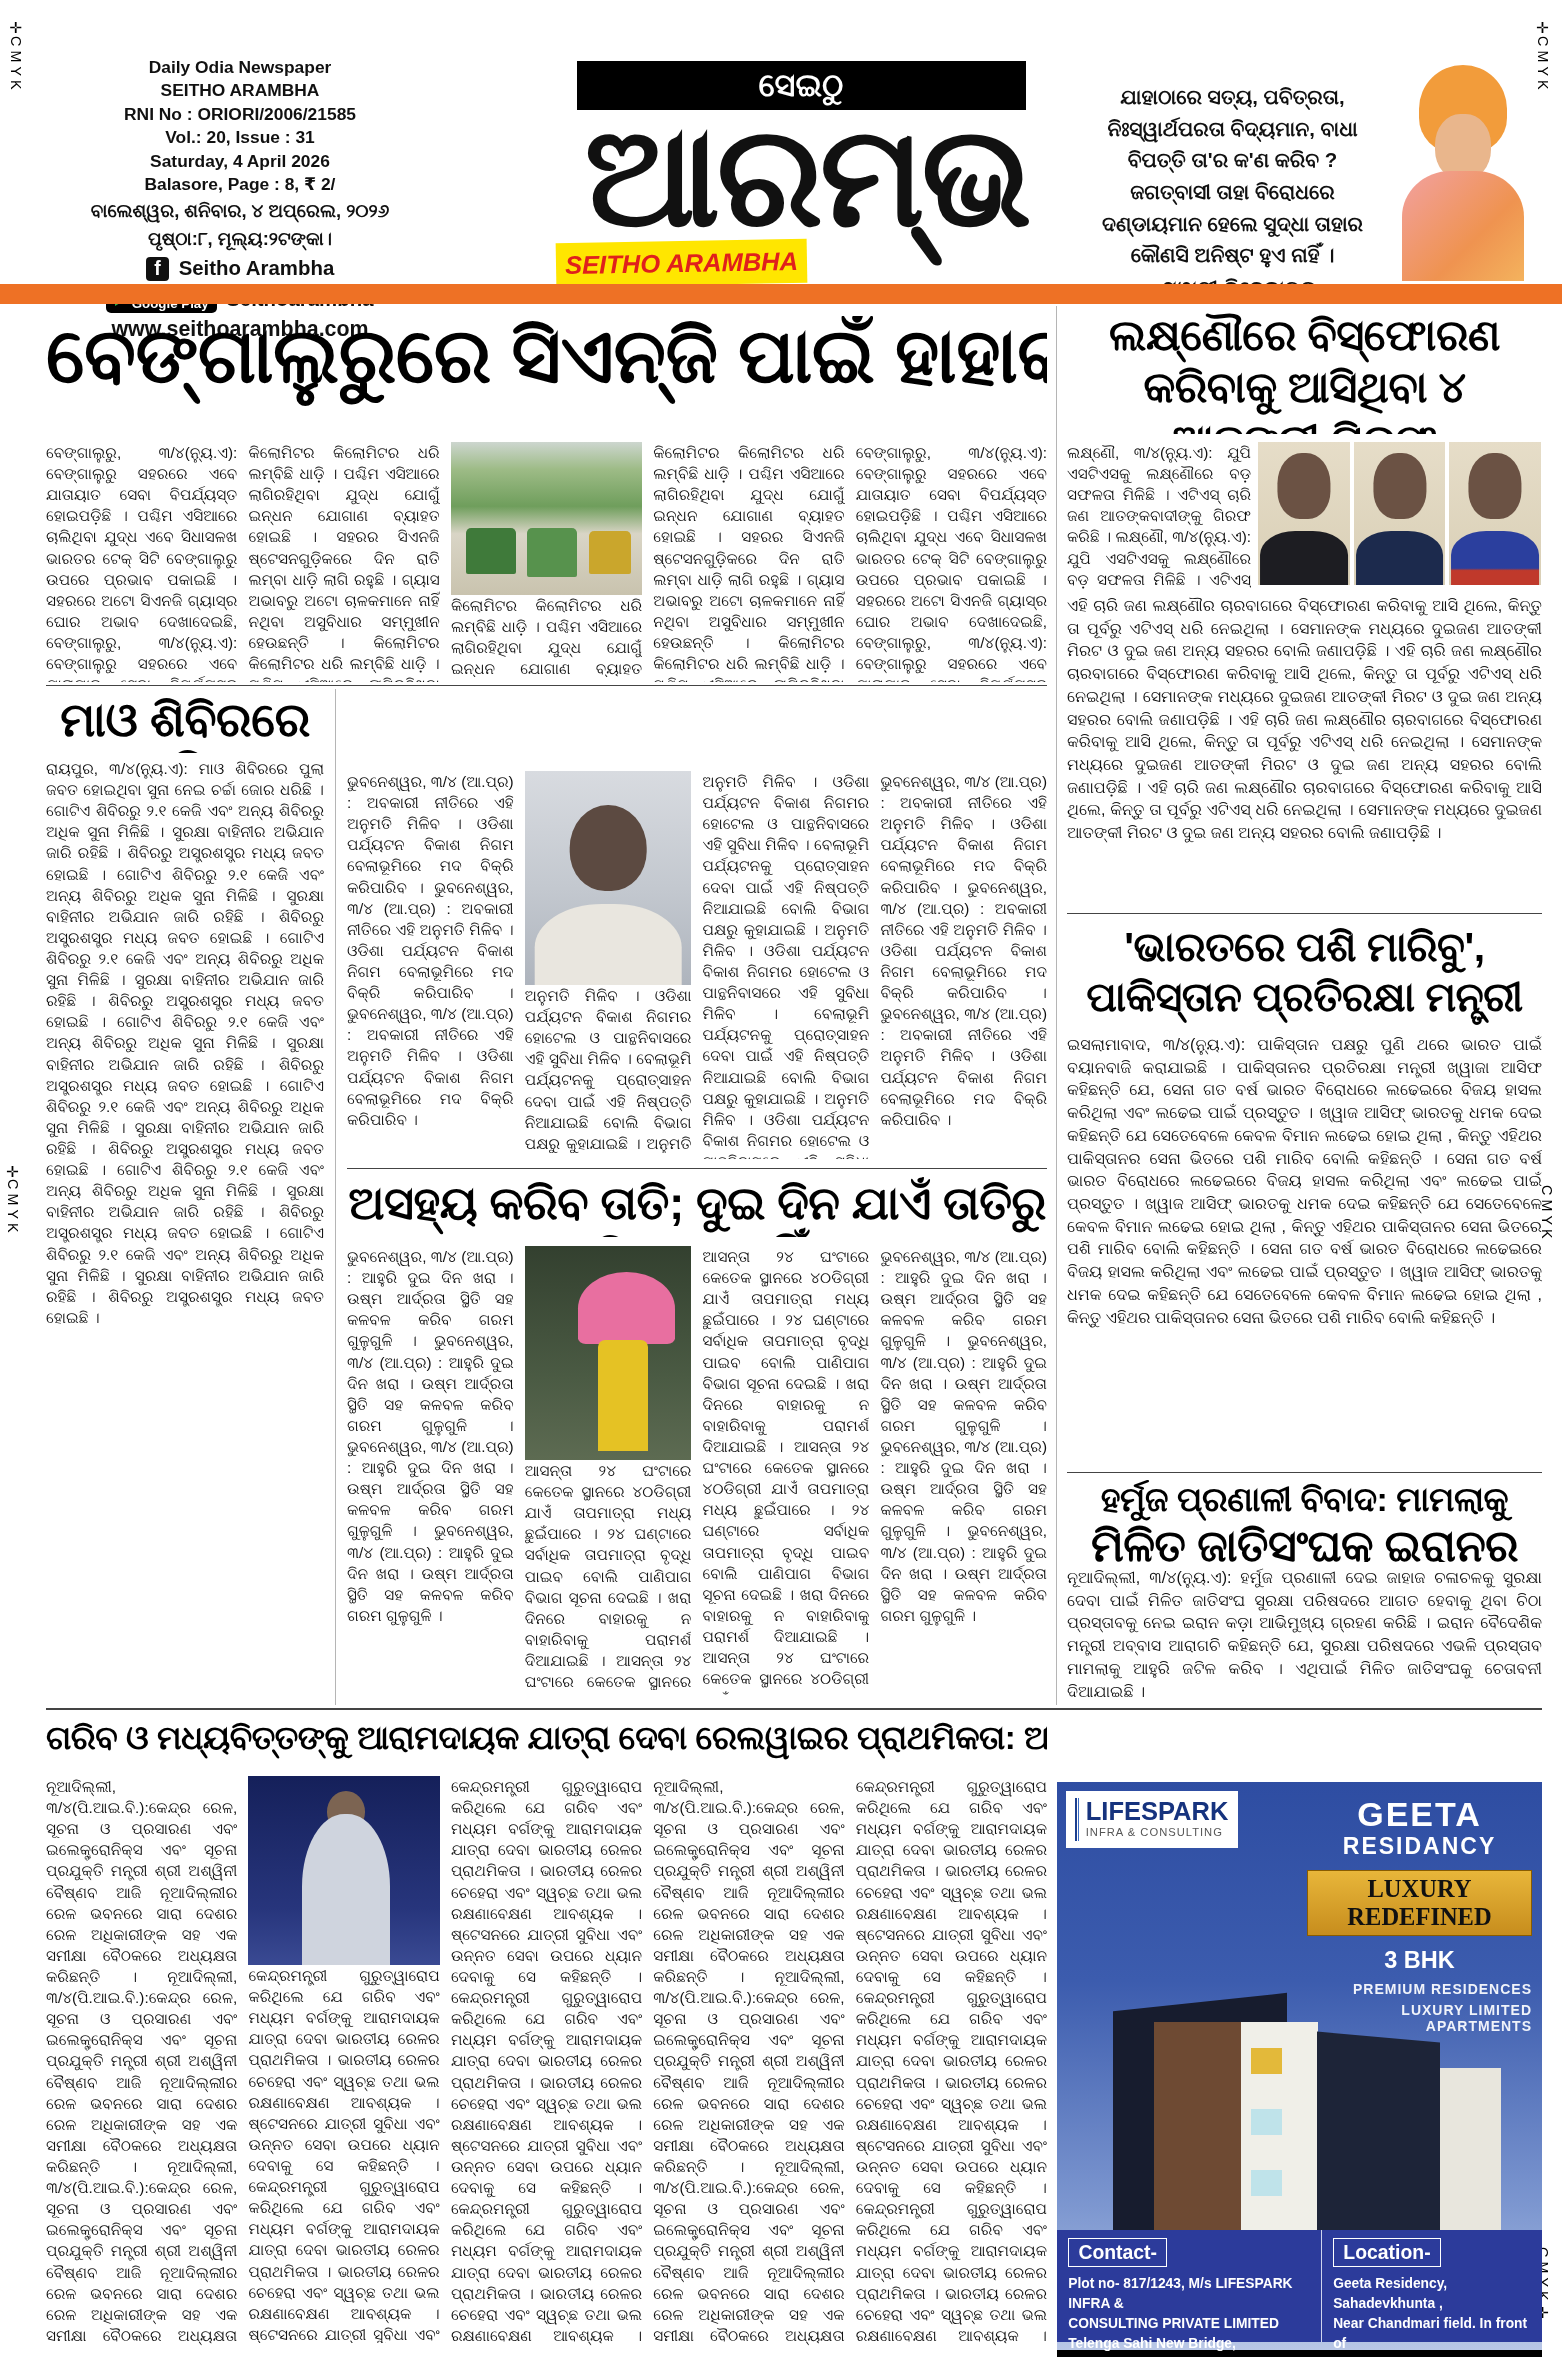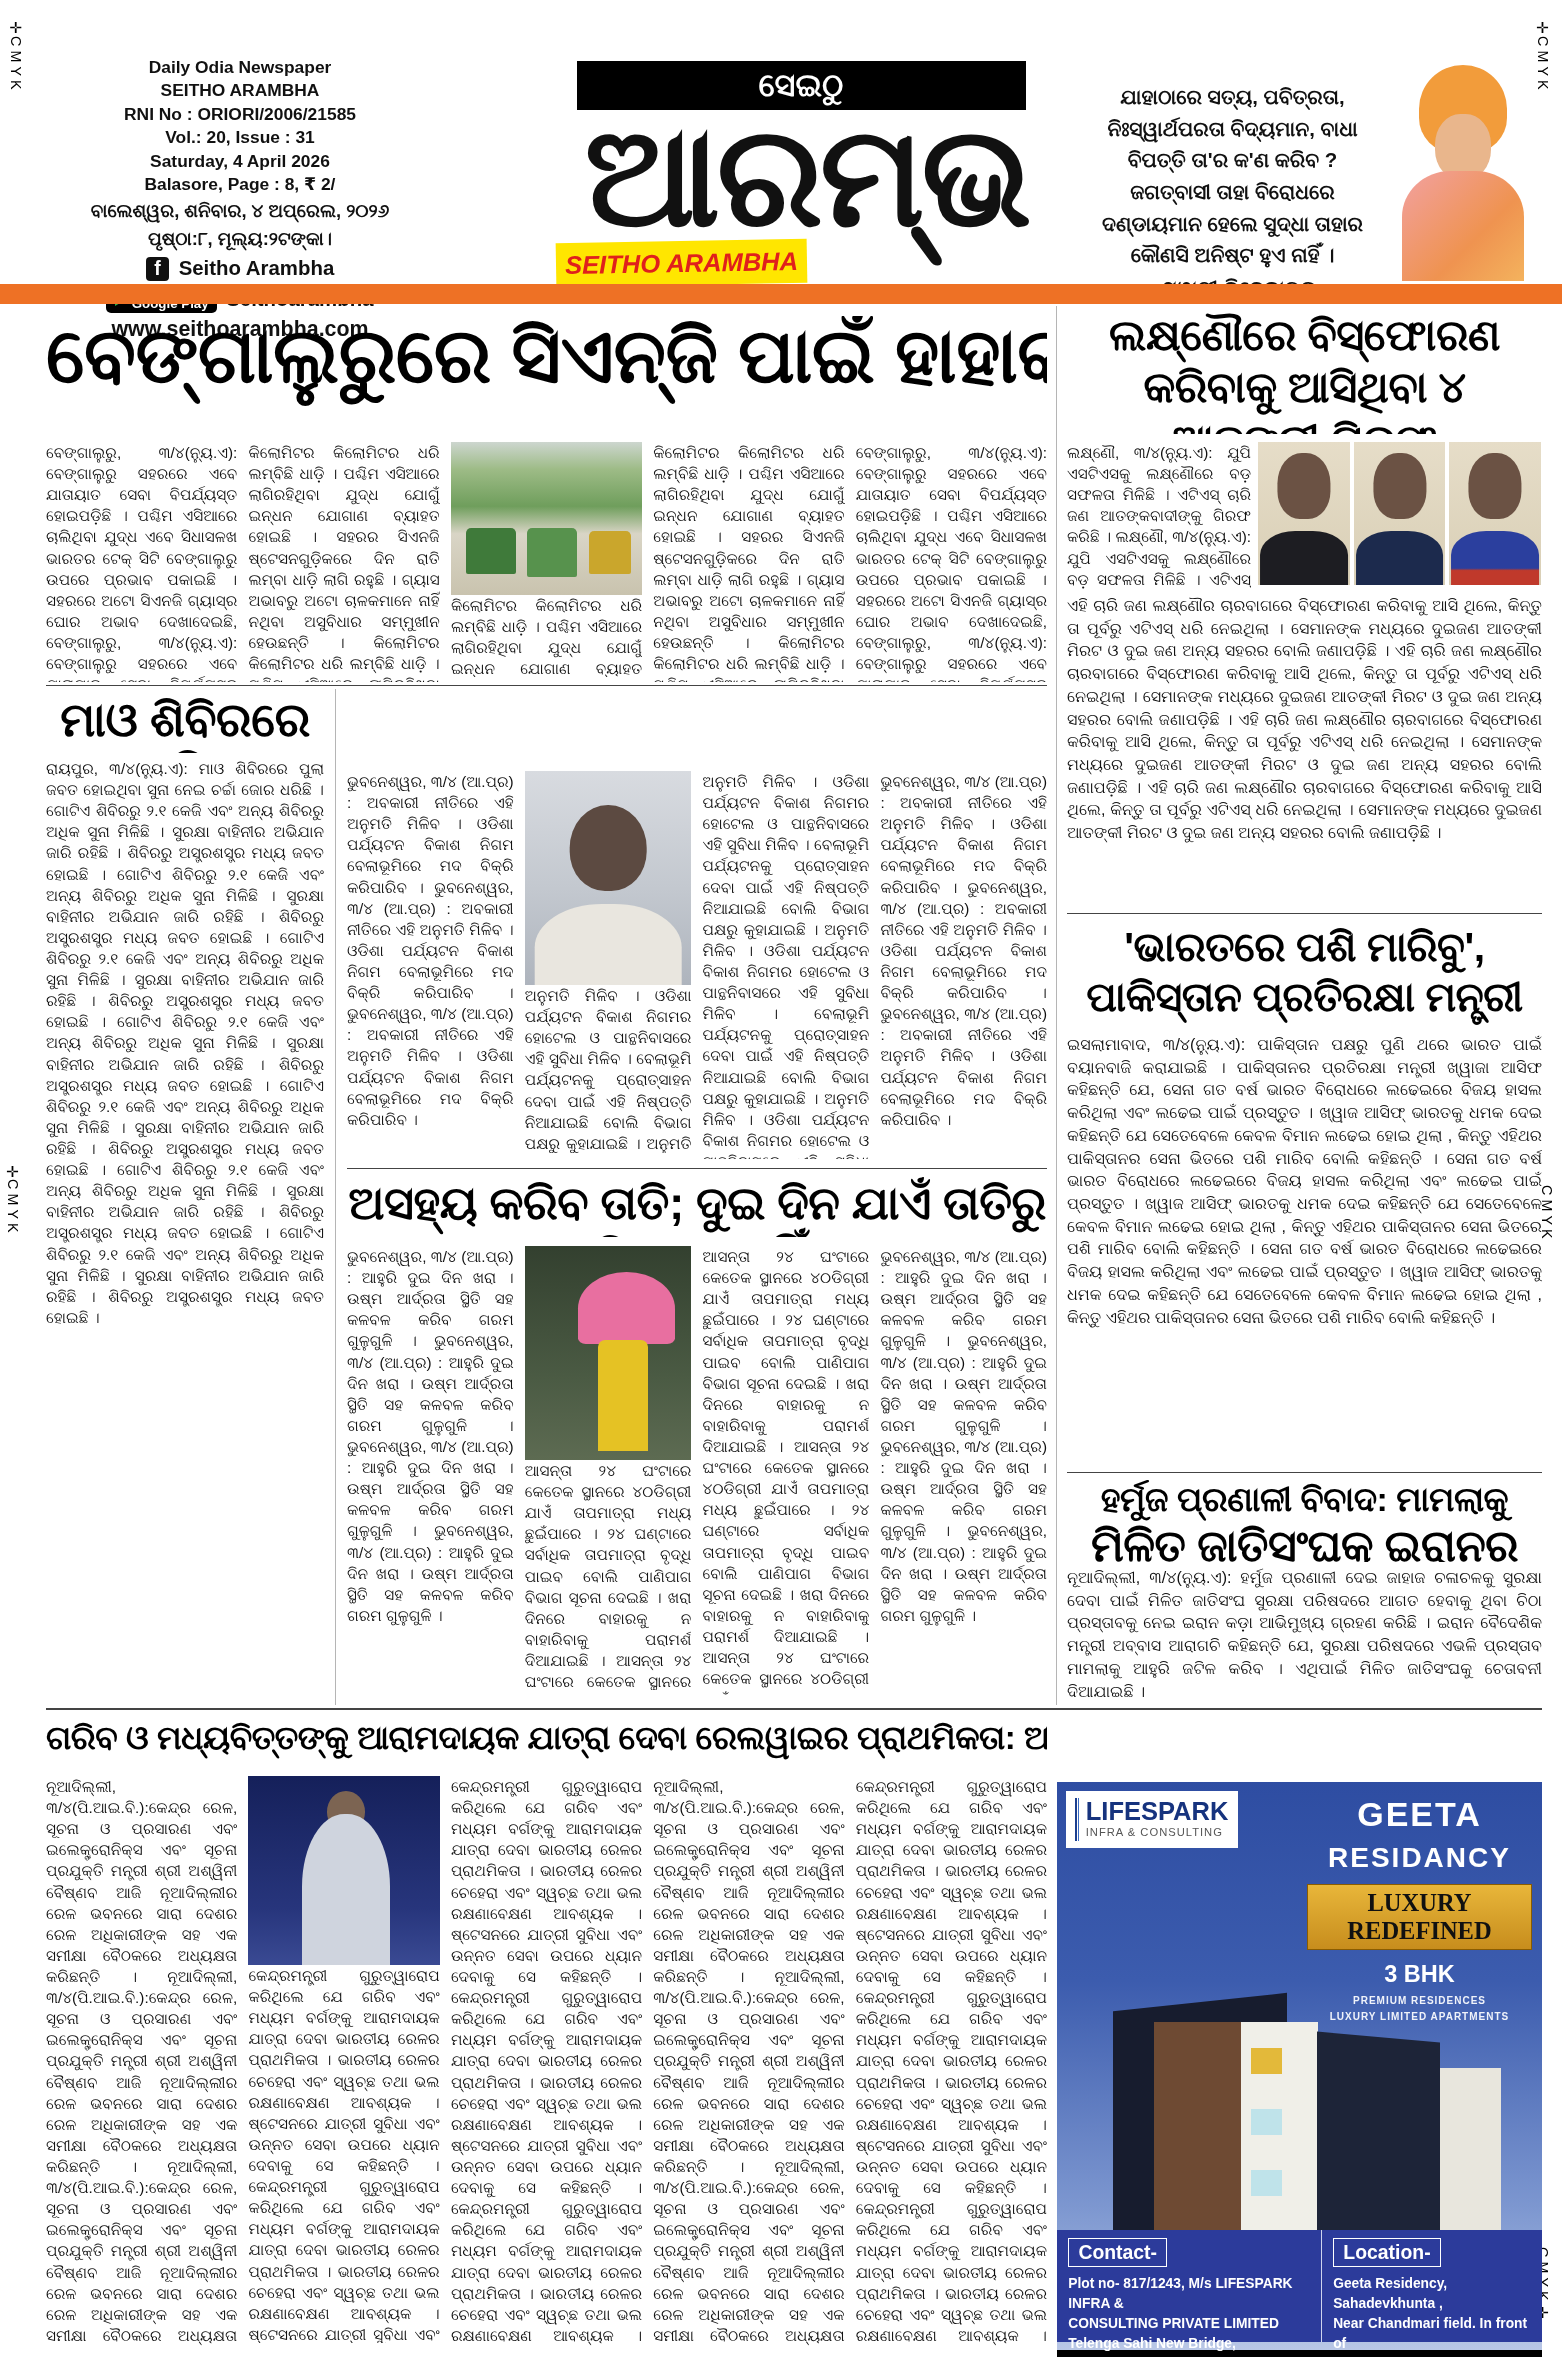--- a/index.html
+++ b/index.html
@@ -78,26 +78,26 @@
   .sw-robe{position:absolute;left:6%;top:50%;width:88%;height:52%;background:linear-gradient(135deg,#f2a1a1 0%,#ef9350 60%,#f4b45e 100%);border-radius:40% 40% 0 0;}
 
   
   .ad{background:linear-gradient(180deg,#2e4da2 0%,#3c5cae 35%,#7d97d0 75%,#b9c7e6 100%);}
   .ad-logo-box{background:#fff;display:flex;align-items:center;gap:7.1px;padding:7.1px 9.2px;}
   .ad-logo-glyph{width:33px;height:43px;background:
       linear-gradient(90deg,#1c3f8f 0 22%,transparent 22% 34%,#1c3f8f 34% 58%,transparent 58% 70%,#3a6cc4 70% 100%);}
   .ad-brand{color:#16337e;font-size:25.5px;font-weight:900;line-height:1;}
   .ad-brand-sub{color:#555;font-size:11.2px;letter-spacing:1px;line-height:1.4;}
   .ad-geeta{color:#fff;font-size:34px;font-weight:900;letter-spacing:2px;line-height:1.05;}
-  .ad-res{color:#fff;font-size:28px;font-weight:900;letter-spacing:2px;line-height:1.2;margin-top:8px;}
+  .ad-res{color:#fff;font-size:23px;font-weight:900;letter-spacing:2px;line-height:1.2;}
   .ad-gold{background:linear-gradient(180deg,#e8b63a,#c78d1d);color:#111;
            font-family:"Liberation Serif","DejaVu Serif",serif;font-weight:bold;font-size:24.5px;
            padding:4.1px 13.3px;border:1.5px solid #8a5c00;}
   .ad-bhk{color:#fff;font-size:23.5px;font-weight:900;}
-  .ad-line{color:#f0f3fa;font-size:10px;font-weight:bold;letter-spacing:1px;}
+  .ad-line{color:#f0f3fa;font-size:14px;font-weight:bold;letter-spacing:1px;text-align:right;}
   .bldg{position:absolute;}
   .ad-contact{background:#2c3b9b;color:#fff;display:flex;}
   .ad-label{display:inline-block;border:1.5px solid #fff;padding:2px 9.2px;font-size:19.4px;font-weight:900;margin-bottom:7.1px;}
   .ad-small{font-size:13.8px;font-weight:bold;line-height:1.45;}
 
   .regmark{color:#000;font-size:15.3px;line-height:1.0;}
   .reg-vert{writing-mode:vertical-rl;letter-spacing:4.1px;font-size:14.3px;}
 </style>
 </head>
 <body>

